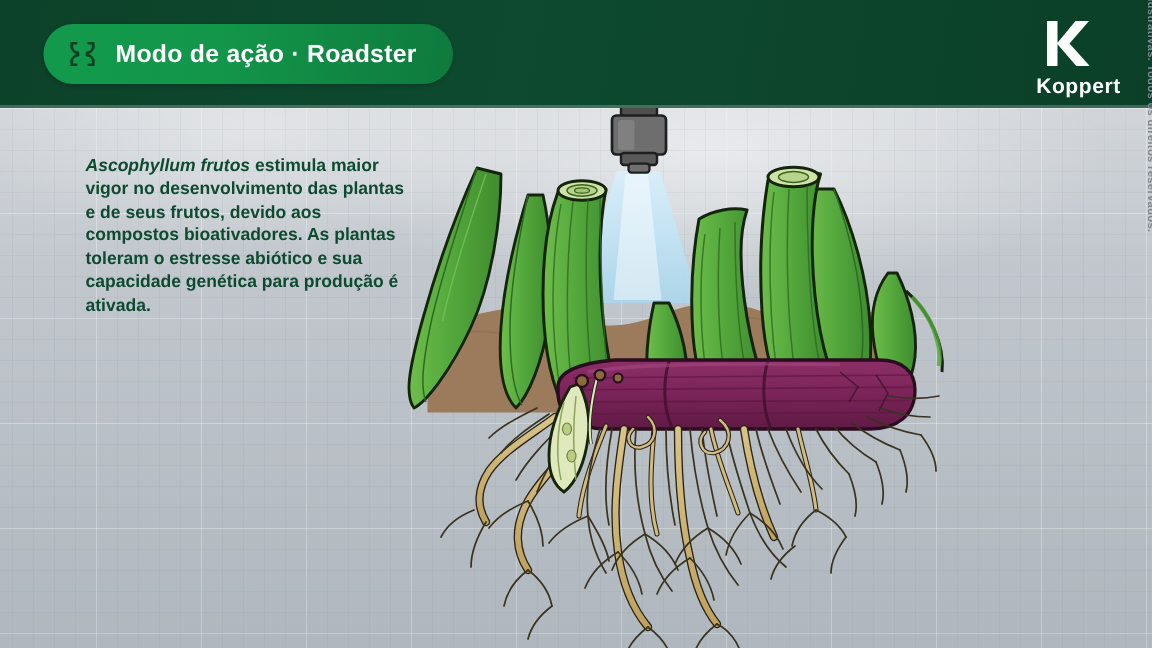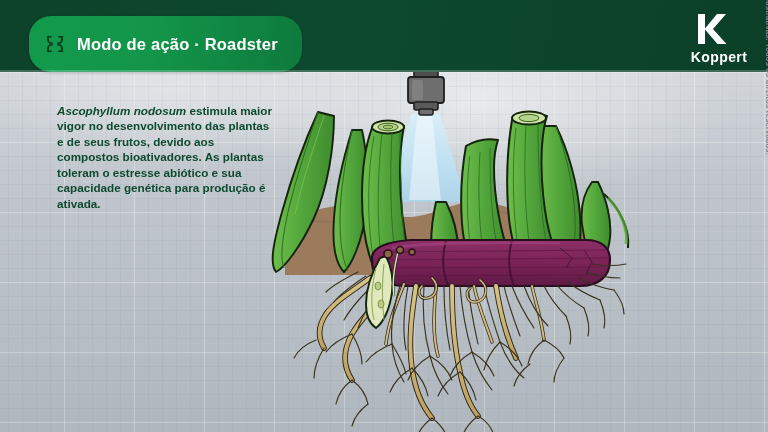--- a/index.html
+++ b/index.html
@@ -38,21 +38,21 @@
   
   .header {
     position:absolute; left:0; top:0; width:768px; height:72px;
     background:linear-gradient(100deg,#0c4229 0%,#0d4a2f 45%,#0b3f28 100%);
   }
   .header::after{
     content:""; position:absolute; left:0; bottom:0; width:100%; height:2px;
     background:rgba(255,255,255,.22);
   }
   .pill {
-    position:absolute; left:29px; top:16px; height:56px;
+    position:absolute; left:29px; top:16px; height:40px;
     display:flex; align-items:center; gap:11px;
     padding:0 24px 0 15px;
     border-radius:22px;
     background:linear-gradient(95deg,#129a4c 0%,#13964a 42%,#0e7a3d 100%);
     box-shadow:0 1px 3px rgba(0,0,0,.22);
   }
   .pill-label {
     color:#ffffff; font-size:16.5px; font-weight:700; letter-spacing:.2px;
     white-space:nowrap; line-height:1;
   }
@@ -381,18 +381,18 @@
 
     <div class="logo">
       <svg class="logo-k" viewBox="0 0 40 34">
         <path d="M8 2 H15 V16.5 L27 2 H36 L23 17 L36.5 32 H27.5 L15 17.5 V32 H8 Z" fill="#ffffff"></path>
       </svg>
       <span class="logo-word">Koppert</span>
     </div>
   </div>
 
   <p class="copy">
-    <i>Ascophyllum nodosum</i><span> estimula maior vigor no desenvolvimento das plantas e de seus frutos, devido aos compostos bioativadores. As plantas toleram o estresse abiótico e sua capacidade genética para produção é ativada.</span>
+    <i>Ascophyllum frutos</i><span> estimula maior vigor no desenvolvimento das plantas e de seus frutos, devido aos compostos bioativadores. As plantas toleram o estresse abiótico e sua capacidade genética para produção é ativada.</span>
   </p>
 
   <div class="sidenote">Imagens ilustrativas. Todos os direitos reservados.</div>
 
 </div>
 
 </body></html>

